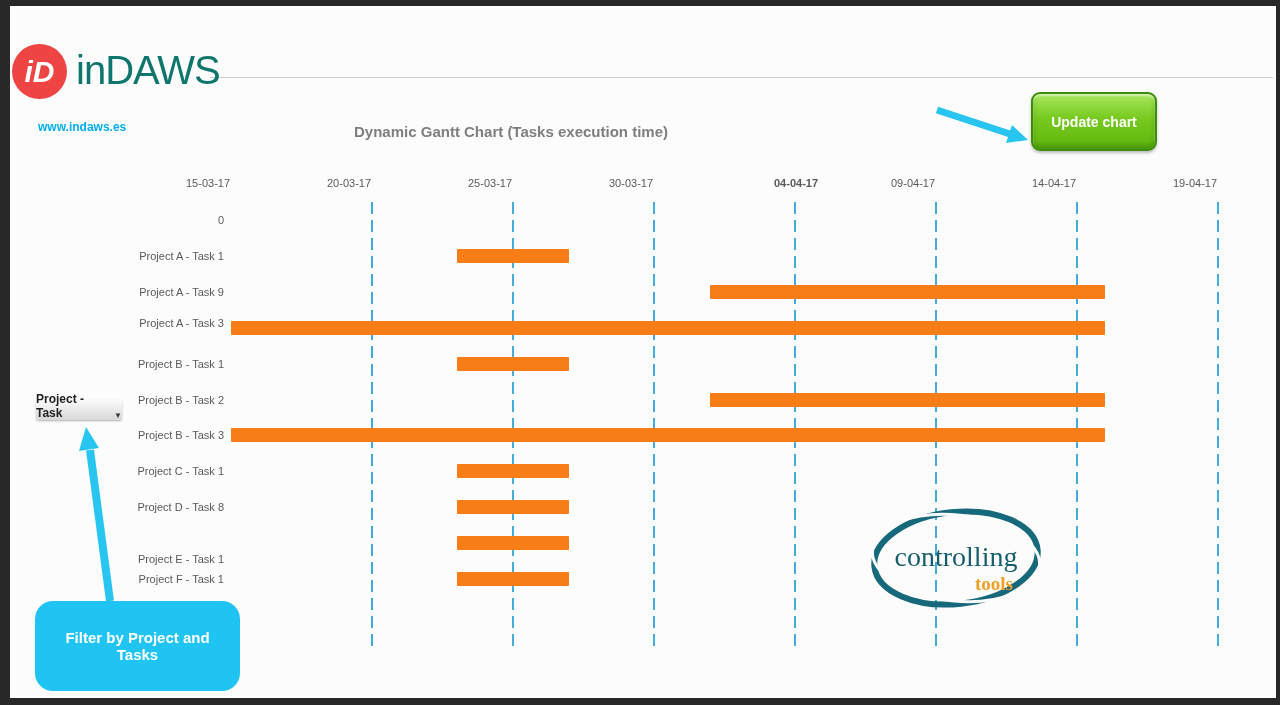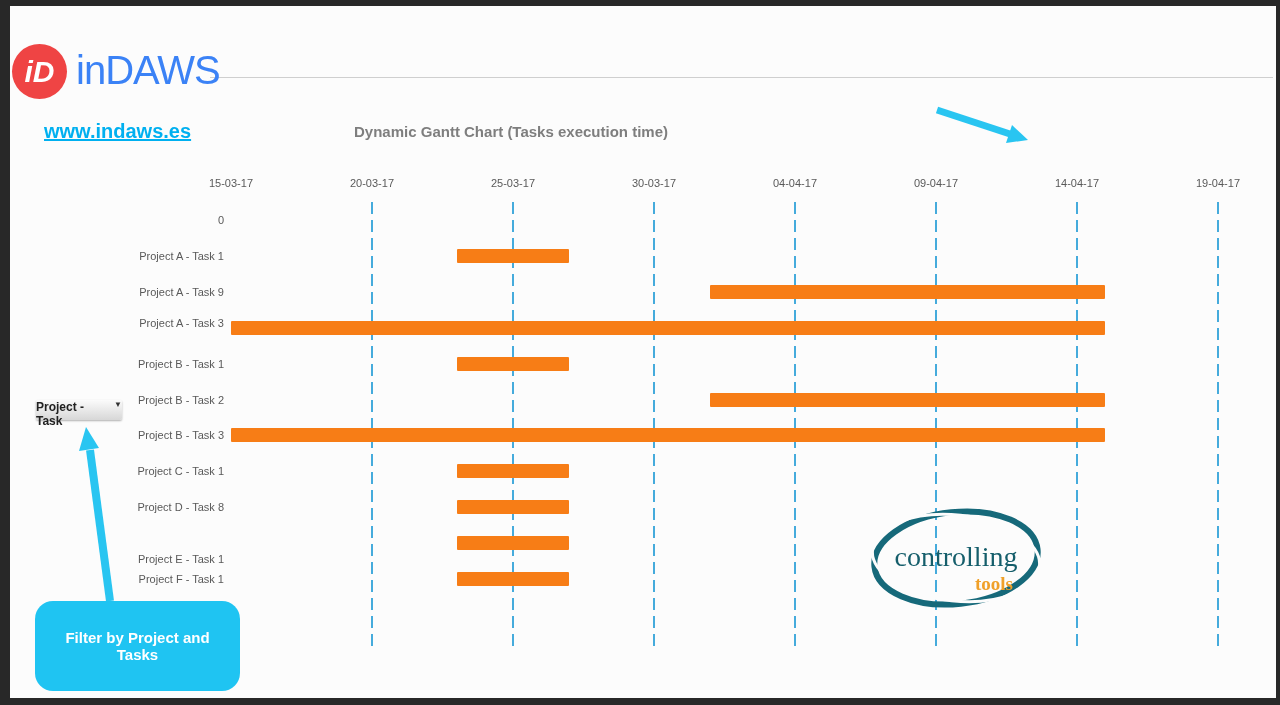--- a/index.html
+++ b/index.html
@@ -8,30 +8,30 @@
   .edge{position:absolute;background:#282828;z-index:50;}
   #edge-top{left:0;top:0;width:1280px;height:6px;}
   #edge-left{left:0;top:0;width:10px;height:705px;}
   #edge-right{right:0;top:0;width:4px;height:705px;}
   #edge-bottom{left:0;bottom:0;width:1280px;height:7px;}
 
   
   #logo-circle{position:absolute;left:12px;top:44px;width:55px;height:55px;border-radius:50%;
     background:#ef4444;color:#fff;font-weight:bold;font-style:italic;font-size:30px;
     display:flex;align-items:center;justify-content:center;z-index:5;}
-  #logo-text{position:absolute;left:76px;top:48px;font-size:40px;font-weight:300;color:#3b82f6;
+  #logo-text{position:absolute;left:76px;top:48px;font-size:40px;font-weight:300;color:#0f766e;
     letter-spacing:-1px;z-index:5;}
   #header-rule{position:absolute;left:210px;top:77px;width:1063px;height:1px;background:#cfcfcf;z-index:1;}
-  #website{position:absolute;left:44px;top:120px;font-size:20px;font-weight:bold;color:#00b0f0;z-index:5;text-decoration:underline;}
+  #website{position:absolute;left:38px;top:120px;font-size:12px;font-weight:bold;color:#00b0f0;z-index:5;}
 
   #chart-title{position:absolute;left:231px;top:123px;width:560px;text-align:center;
     font-size:15px;font-weight:bold;color:#7e7e7e;}
 
   
-  .x-label{position:absolute;top:177px;width:90px;margin-left:-45px;text-align:center;
+  .x-label{position:absolute;top:177px;width:90px;margin-left:-45px;
     font-size:11px;color:#595959;}
   .gridline{position:absolute;top:202px;height:450px;width:2px;
     background:repeating-linear-gradient(to bottom,#45abdc 0 12px,transparent 12px 18px);}
   .row-label{position:absolute;left:20px;width:204px;text-align:right;font-size:11px;color:#595959;
     height:14px;line-height:14px;}
   .bar{position:absolute;height:14px;background:#f77d16;border-radius:1px;}
 
   
   .callout{position:absolute;background:#1fc4f2;color:#fff;font-weight:bold;font-size:15px;
     display:flex;align-items:center;justify-content:center;text-align:center;z-index:10;}
@@ -43,21 +43,21 @@
   
   #update-button{position:absolute;left:1031px;top:92px;width:122px;height:55px;border-radius:9px;
     background:linear-gradient(#a9e75e,#76c91e 45%,#60b60d);border:2px solid #3c8e08;
     box-shadow:inset 0 2px 2px rgba(255,255,255,.55), inset 0 -4px 5px rgba(0,60,0,.25), 0 2px 3px rgba(0,0,0,.25);
     color:#fff;font-weight:bold;font-size:14px;display:flex;align-items:center;justify-content:center;
     cursor:pointer;z-index:11;}
 
   
   #filter-dropdown{position:absolute;left:36px;top:400px;width:86px;height:20px;border-radius:2px;
     background:linear-gradient(#fbfbfb,#d7d7d7);box-shadow:0 1px 2px rgba(0,0,0,.3);
-    display:flex;align-items:flex-start;justify-content:center;gap:13px;font-size:12px;font-weight:bold;
+    display:flex;align-items:flex-end;justify-content:center;gap:13px;font-size:12px;font-weight:bold;
     color:#222;cursor:pointer;z-index:8;}
   #filter-dropdown .arrow{font-size:8px;color:#333;}
 
   
   #watermark{position:absolute;left:856px;top:498px;width:200px;height:120px;z-index:2;}
 </style>
 </head>
 <body>
 
 <div id="screen">
@@ -75,21 +75,21 @@
   <div id="chart-title">Dynamic Gantt Chart (Tasks execution time)</div>
 
   <div id="gantt">
       <div class="x-label" style="left: 231px;">15-03-17</div>
       <div class="x-label" style="left: 372px;">20-03-17</div>
       <div class="gridline" style="left: 371px;"></div>
       <div class="x-label" style="left: 513px;">25-03-17</div>
       <div class="gridline" style="left: 512px;"></div>
       <div class="x-label" style="left: 654px;">30-03-17</div>
       <div class="gridline" style="left: 653px;"></div>
-      <div class="x-label" style="left: 795px;">04-04-17</div>
+      <div class="x-label" style="left: 819px; font-weight: bold;">04-04-17</div>
       <div class="gridline" style="left: 794px;"></div>
       <div class="x-label" style="left: 936px;">09-04-17</div>
       <div class="gridline" style="left: 935px;"></div>
       <div class="x-label" style="left: 1077px;">14-04-17</div>
       <div class="gridline" style="left: 1076px;"></div>
       <div class="x-label" style="left: 1218px;">19-04-17</div>
       <div class="gridline" style="left: 1217px;"></div>
       <div class="row-label" style="top: 213px;">0</div>
       <div class="row-label" style="top: 248.9px;">Project A - Task 1</div>
       <div class="bar" style="left: 456.6px; width: 112.8px; top: 248.9px; background: rgb(247, 125, 22);"></div>
@@ -116,20 +116,21 @@
   <div id="filter-dropdown">
     <span>Project - Task</span>
     <span class="arrow">▼</span>
   </div>
 
   <svg class="annotation-arrow">
     <line x1="937" y1="110" x2="1010" y2="134" stroke="#29c5f1" stroke-width="7"></line>
     <polygon points="1028,140 1006,143 1012,125" fill="#29c5f1"></polygon>
   </svg>
 
+  <div id="update-button">Update chart</div>
 
   <div class="callout" id="callout-filter">
     <span class="callout-text">Filter by Project and Tasks</span>
   </div>
   <svg class="annotation-arrow">
     <line x1="110" y1="601" x2="90" y2="450" stroke="#29c5f1" stroke-width="8"></line>
     <polygon points="86,427 99,448 79,451" fill="#29c5f1"></polygon>
   </svg>
 
   <svg id="watermark" viewBox="0 0 200 120">

